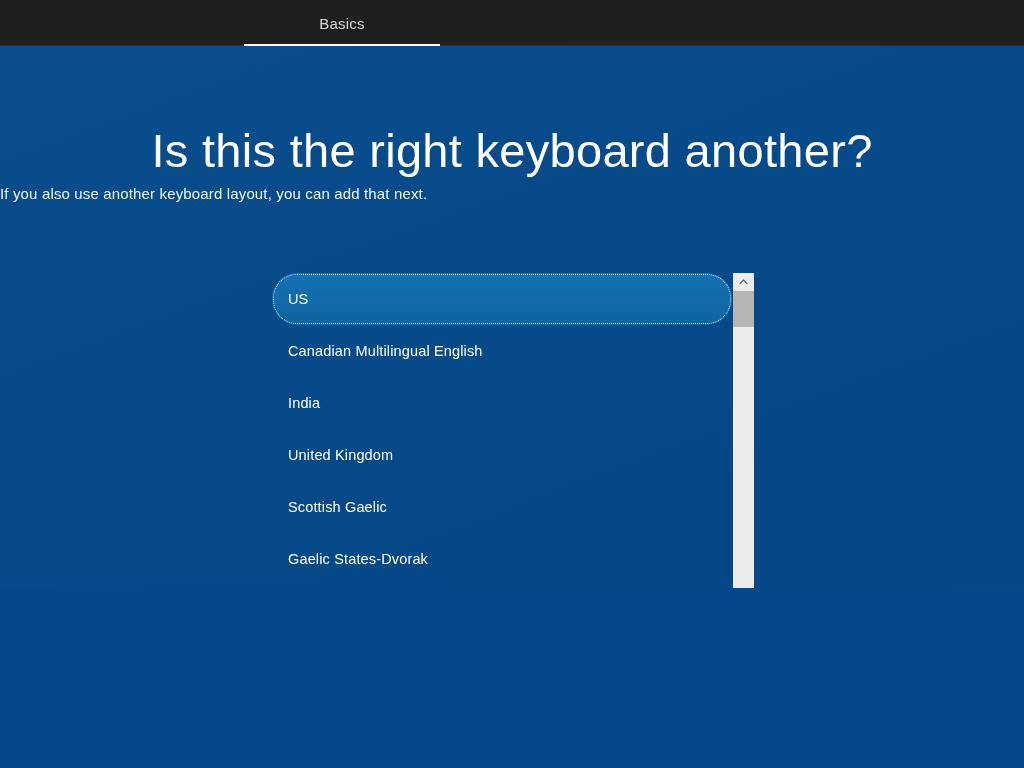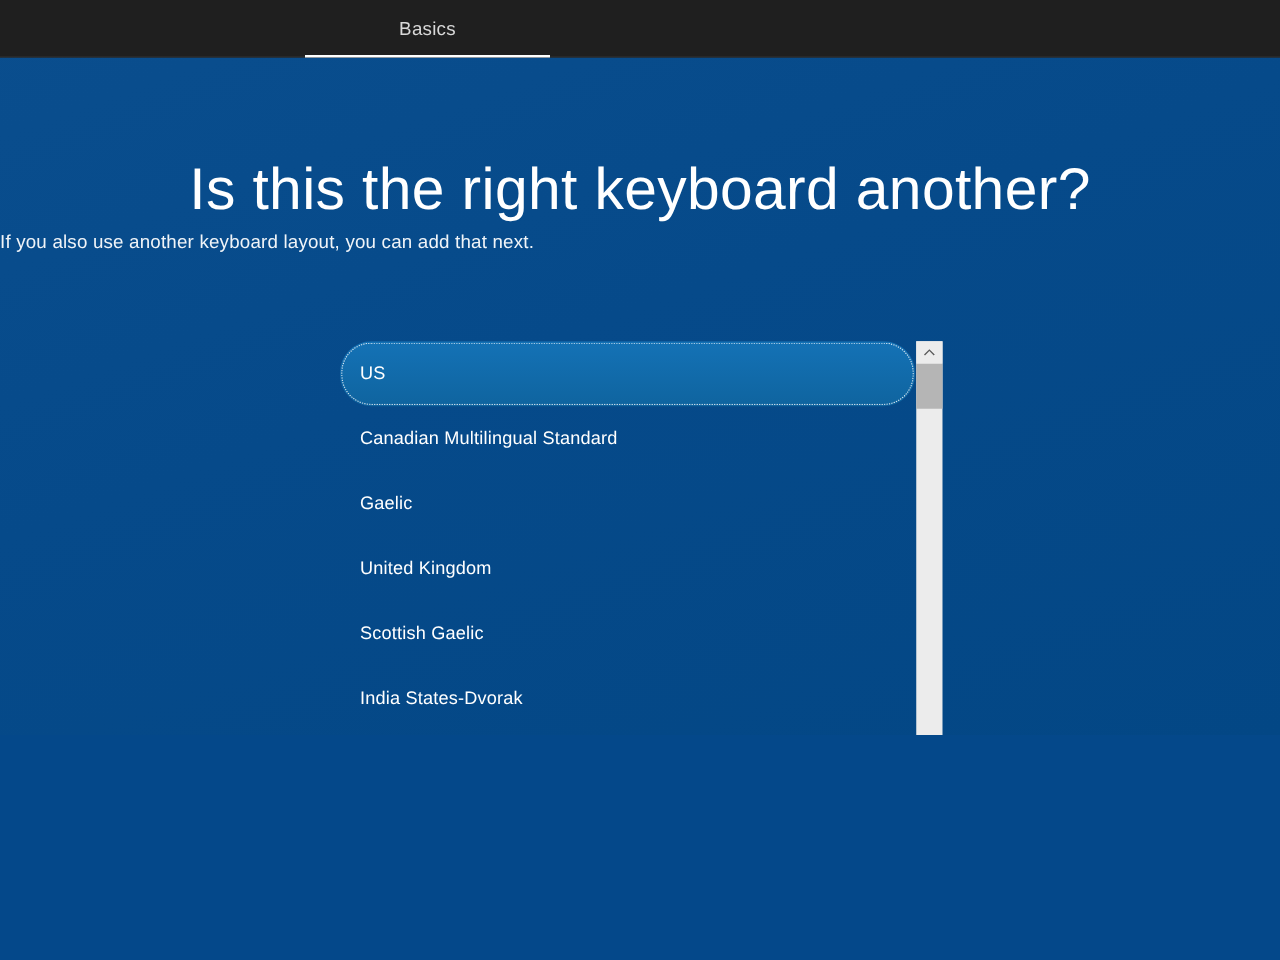--- a/index.html
+++ b/index.html
@@ -209,33 +209,33 @@
 
   <div class="heading">Is this the right keyboard another?</div>
   <div class="subheading">If you also use another keyboard layout, you can add that next.</div>
 
   <div class="listbox">
     <div class="list-items">
       <div class="list-item selected">
         <span>US</span>
       </div>
       <div class="list-item">
-        <span>Canadian Multilingual Standard</span>
-      </div>
-      <div class="list-item">
-        <span>Gaelic</span>
+        <span>Canadian Multilingual English</span>
+      </div>
+      <div class="list-item">
+        <span>India</span>
       </div>
       <div class="list-item">
         <span>United Kingdom</span>
       </div>
       <div class="list-item">
         <span>Scottish Gaelic</span>
       </div>
       <div class="list-item">
-        <span>India States-Dvorak</span>
+        <span>Gaelic States-Dvorak</span>
       </div>
     </div>
 
     <div class="scrollbar">
       <div class="sb-btn up">
         <span>
           <svg width="9" height="6" viewBox="0 0 9 6">
               <path d="M0.6 5 L4.5 1.1 L8.4 5" fill="none" stroke="#5a5a5a" stroke-width="1.1"></path>
             </svg>
         </span>

